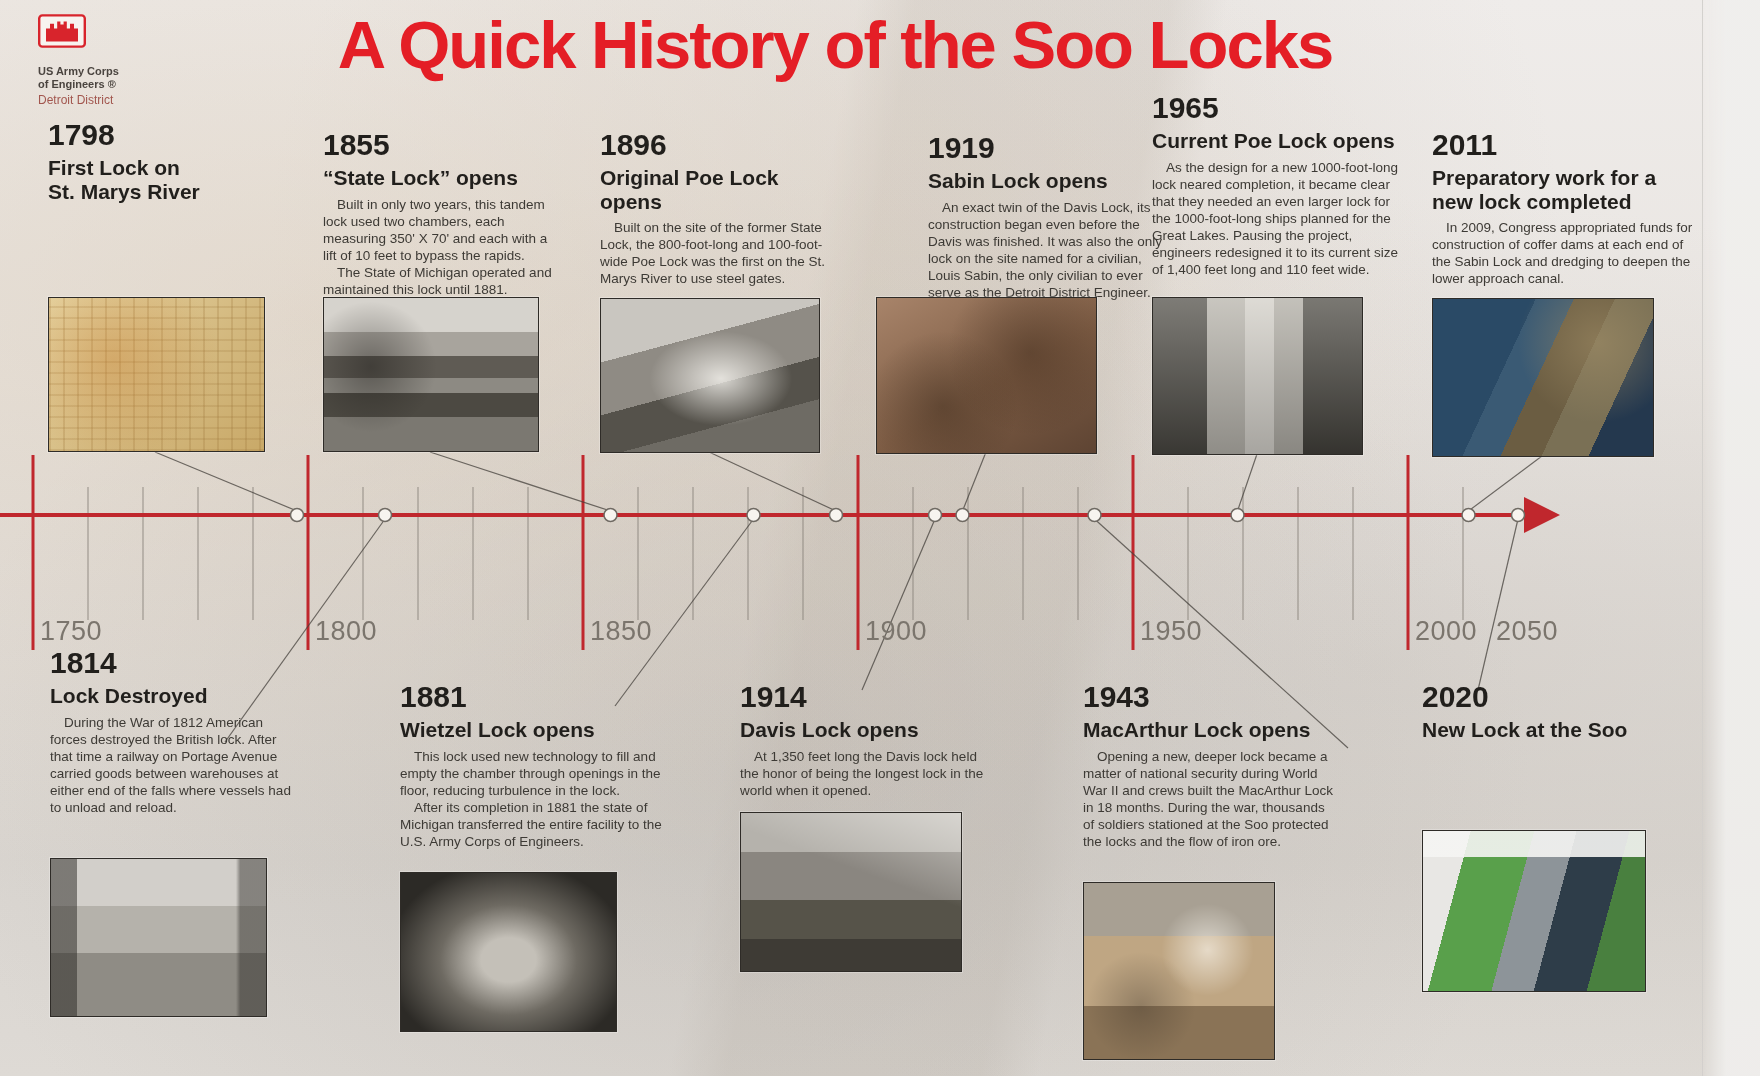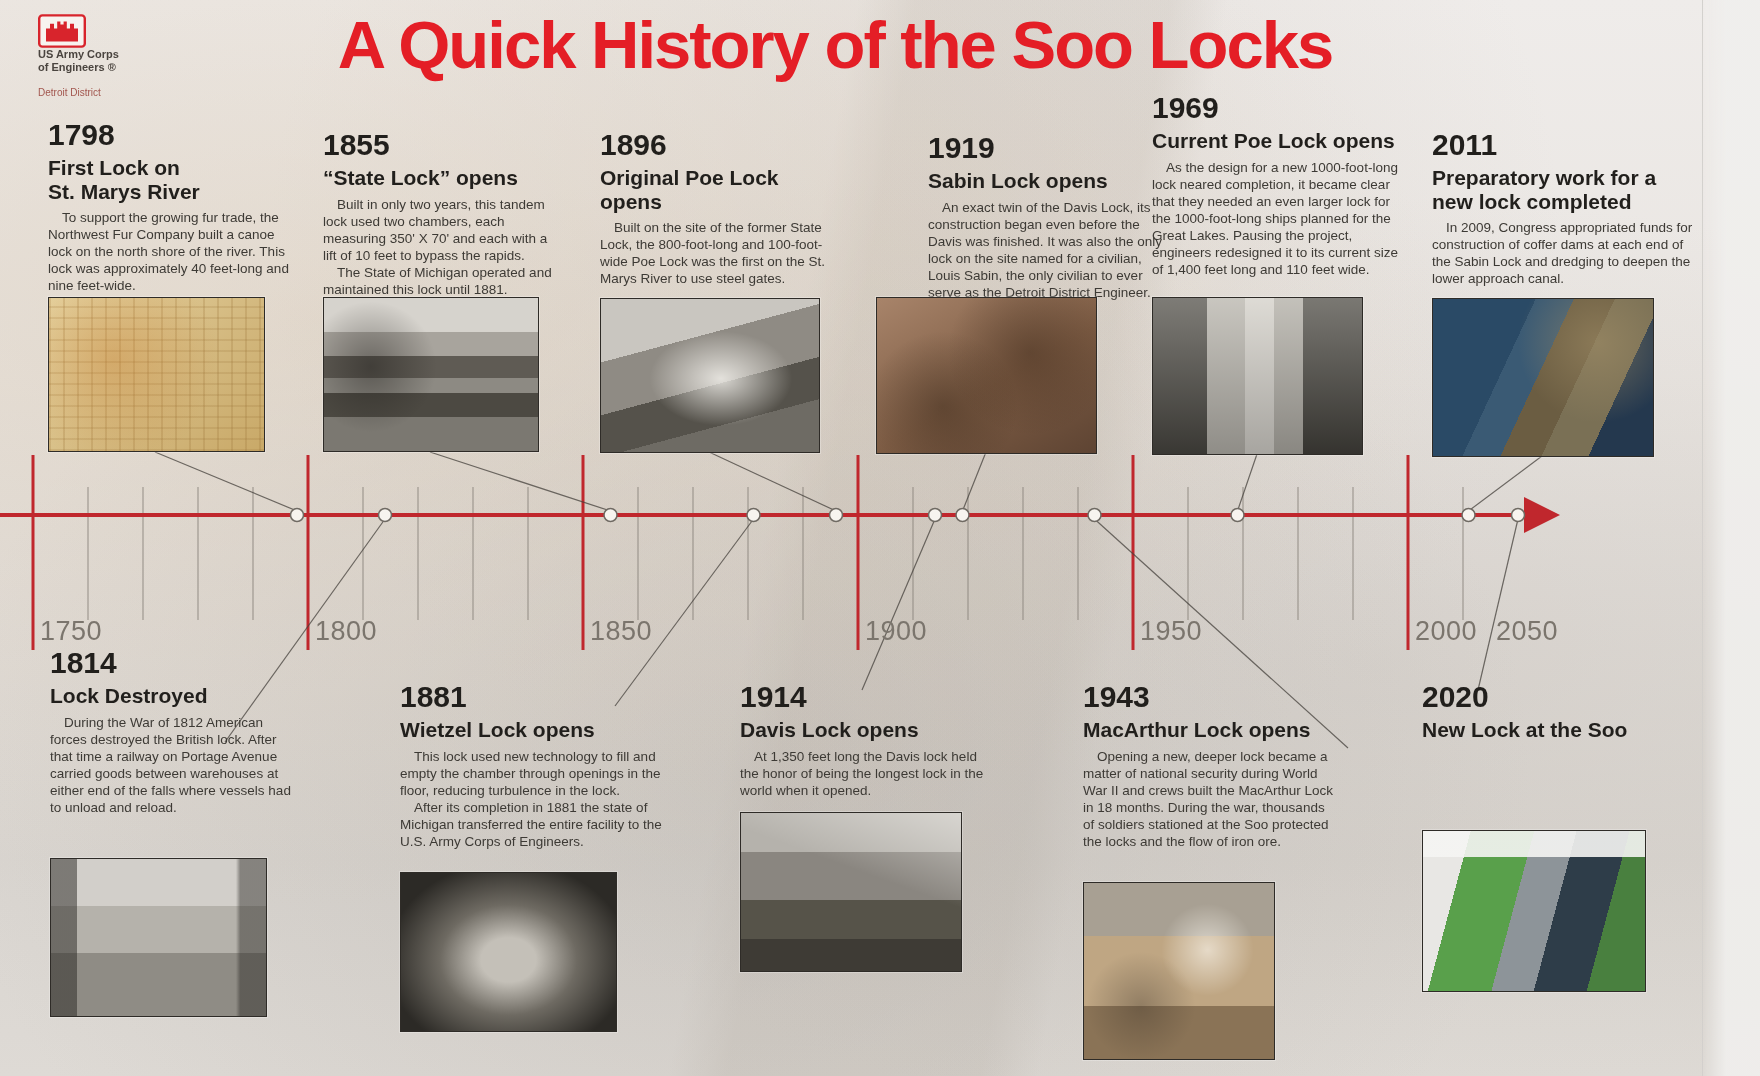--- a/index.html
+++ b/index.html
@@ -16,22 +16,22 @@
   }
   .wall-strip{position:absolute;top:0;right:0;width:57px;height:100%;
     background:linear-gradient(90deg,rgba(238,237,235,.0),rgba(240,239,237,.9) 40%);
     border-left:1px solid rgba(160,155,148,.35);}
   
   .title{position:absolute;left:0;top:6px;width:1760px;text-align:center;
     transform:translateX(-45px);
     font-size:67px;font-weight:bold;letter-spacing:-2px;color:#e41e26;}
   .logo{position:absolute;left:38px;top:14px;width:150px;}
   .logo svg{display:block;}
-  .logo-org{font-size:11px;font-weight:bold;color:#4a443f;line-height:1.15;margin-top:0;white-space:pre-line;}
-  .logo-district{font-size:10px;color:#a2564e;margin-top:14px;}
+  .logo-org{font-size:11px;font-weight:bold;color:#4a443f;line-height:1.15;margin-top:17px;white-space:pre-line;}
+  .logo-district{font-size:12px;color:#a2564e;margin-top:3px;}
   
   .ev{position:absolute;}
   .ev-year{font-size:30px;font-weight:bold;color:#211f1c;line-height:1;margin:0 0 6px 0;}
   .ev-title{font-size:21px;font-weight:bold;color:#211f1c;line-height:1.12;margin:0 0 6px 0;white-space:pre-line;}
   .ev p{margin:0;font-size:13.5px;line-height:1.26;color:#3d3a35;text-indent:14px;}
   
   .ph{position:absolute;border:1px solid #2e2b27;box-shadow:0 0 0 1px rgba(255,255,255,.25);}
   .ph-1798{background:
     radial-gradient(circle at 30% 40%, rgba(196,120,40,.35), transparent 60%),
     repeating-linear-gradient(90deg, rgba(150,110,50,.22) 0 2px, transparent 2px 14px),
@@ -147,21 +147,20 @@
     <div class="logo-org">US Army Corps
 of Engineers ®</div>
     <div class="logo-district">Detroit District</div>
   </div>
   <div class="title">A Quick History of the Soo Locks</div>
 
   <div class="ev" style="left:48px;top:120px;width:248px">
     <div class="ev-year">1798</div>
     <div class="ev-title">First Lock on
 St. Marys River</div>
-    <p>To support the growing fur trade, the Northwest Fur Company built a canoe lock on the north shore of the river. This lock was approximately 40 feet-long and nine feet-wide.</p>
     <p></p>
   </div>
   <div class="ph ph-1798" style="left:48px;top:297px;width:215px;height:153px"></div>
 
   <div class="ev" style="left:323px;top:130px;width:240px">
     <div class="ev-year">1855</div>
     <div class="ev-title">“State Lock” opens</div>
     <p>Built in only two years, this tandem lock used two chambers, each measuring 350' X 70' and each with a lift of 10 feet to bypass the rapids.</p>
     <p>The State of Michigan operated and maintained this lock until 1881.</p>
   </div>
@@ -178,21 +177,21 @@
 
   <div class="ev" style="left:928px;top:133px;width:235px">
     <div class="ev-year">1919</div>
     <div class="ev-title">Sabin Lock opens</div>
     <p>An exact twin of the Davis Lock, its construction began even before the Davis was finished. It was also the only lock on the site named for a civilian, Louis Sabin, the only civilian to ever serve as the Detroit District Engineer.</p>
     <p></p>
   </div>
   <div class="ph ph-1919" style="left:876px;top:297px;width:219px;height:155px"></div>
 
   <div class="ev" style="left:1152px;top:93px;width:252px">
-    <div class="ev-year">1969</div>
+    <div class="ev-year">1965</div>
     <div class="ev-title">Current Poe Lock opens</div>
     <p>As the design for a new 1000-foot-long lock neared completion, it became clear that they needed an even larger lock for the 1000-foot-long ships planned for the Great Lakes. Pausing the project, engineers redesigned it to its current size of 1,400 feet long and 110 feet wide.</p>
     <p></p>
   </div>
   <div class="ph ph-1969" style="left:1152px;top:297px;width:209px;height:156px"></div>
 
   <div class="ev" style="left:1432px;top:130px;width:262px">
     <div class="ev-year">2011</div>
     <div class="ev-title">Preparatory work for a
 new lock completed</div>

